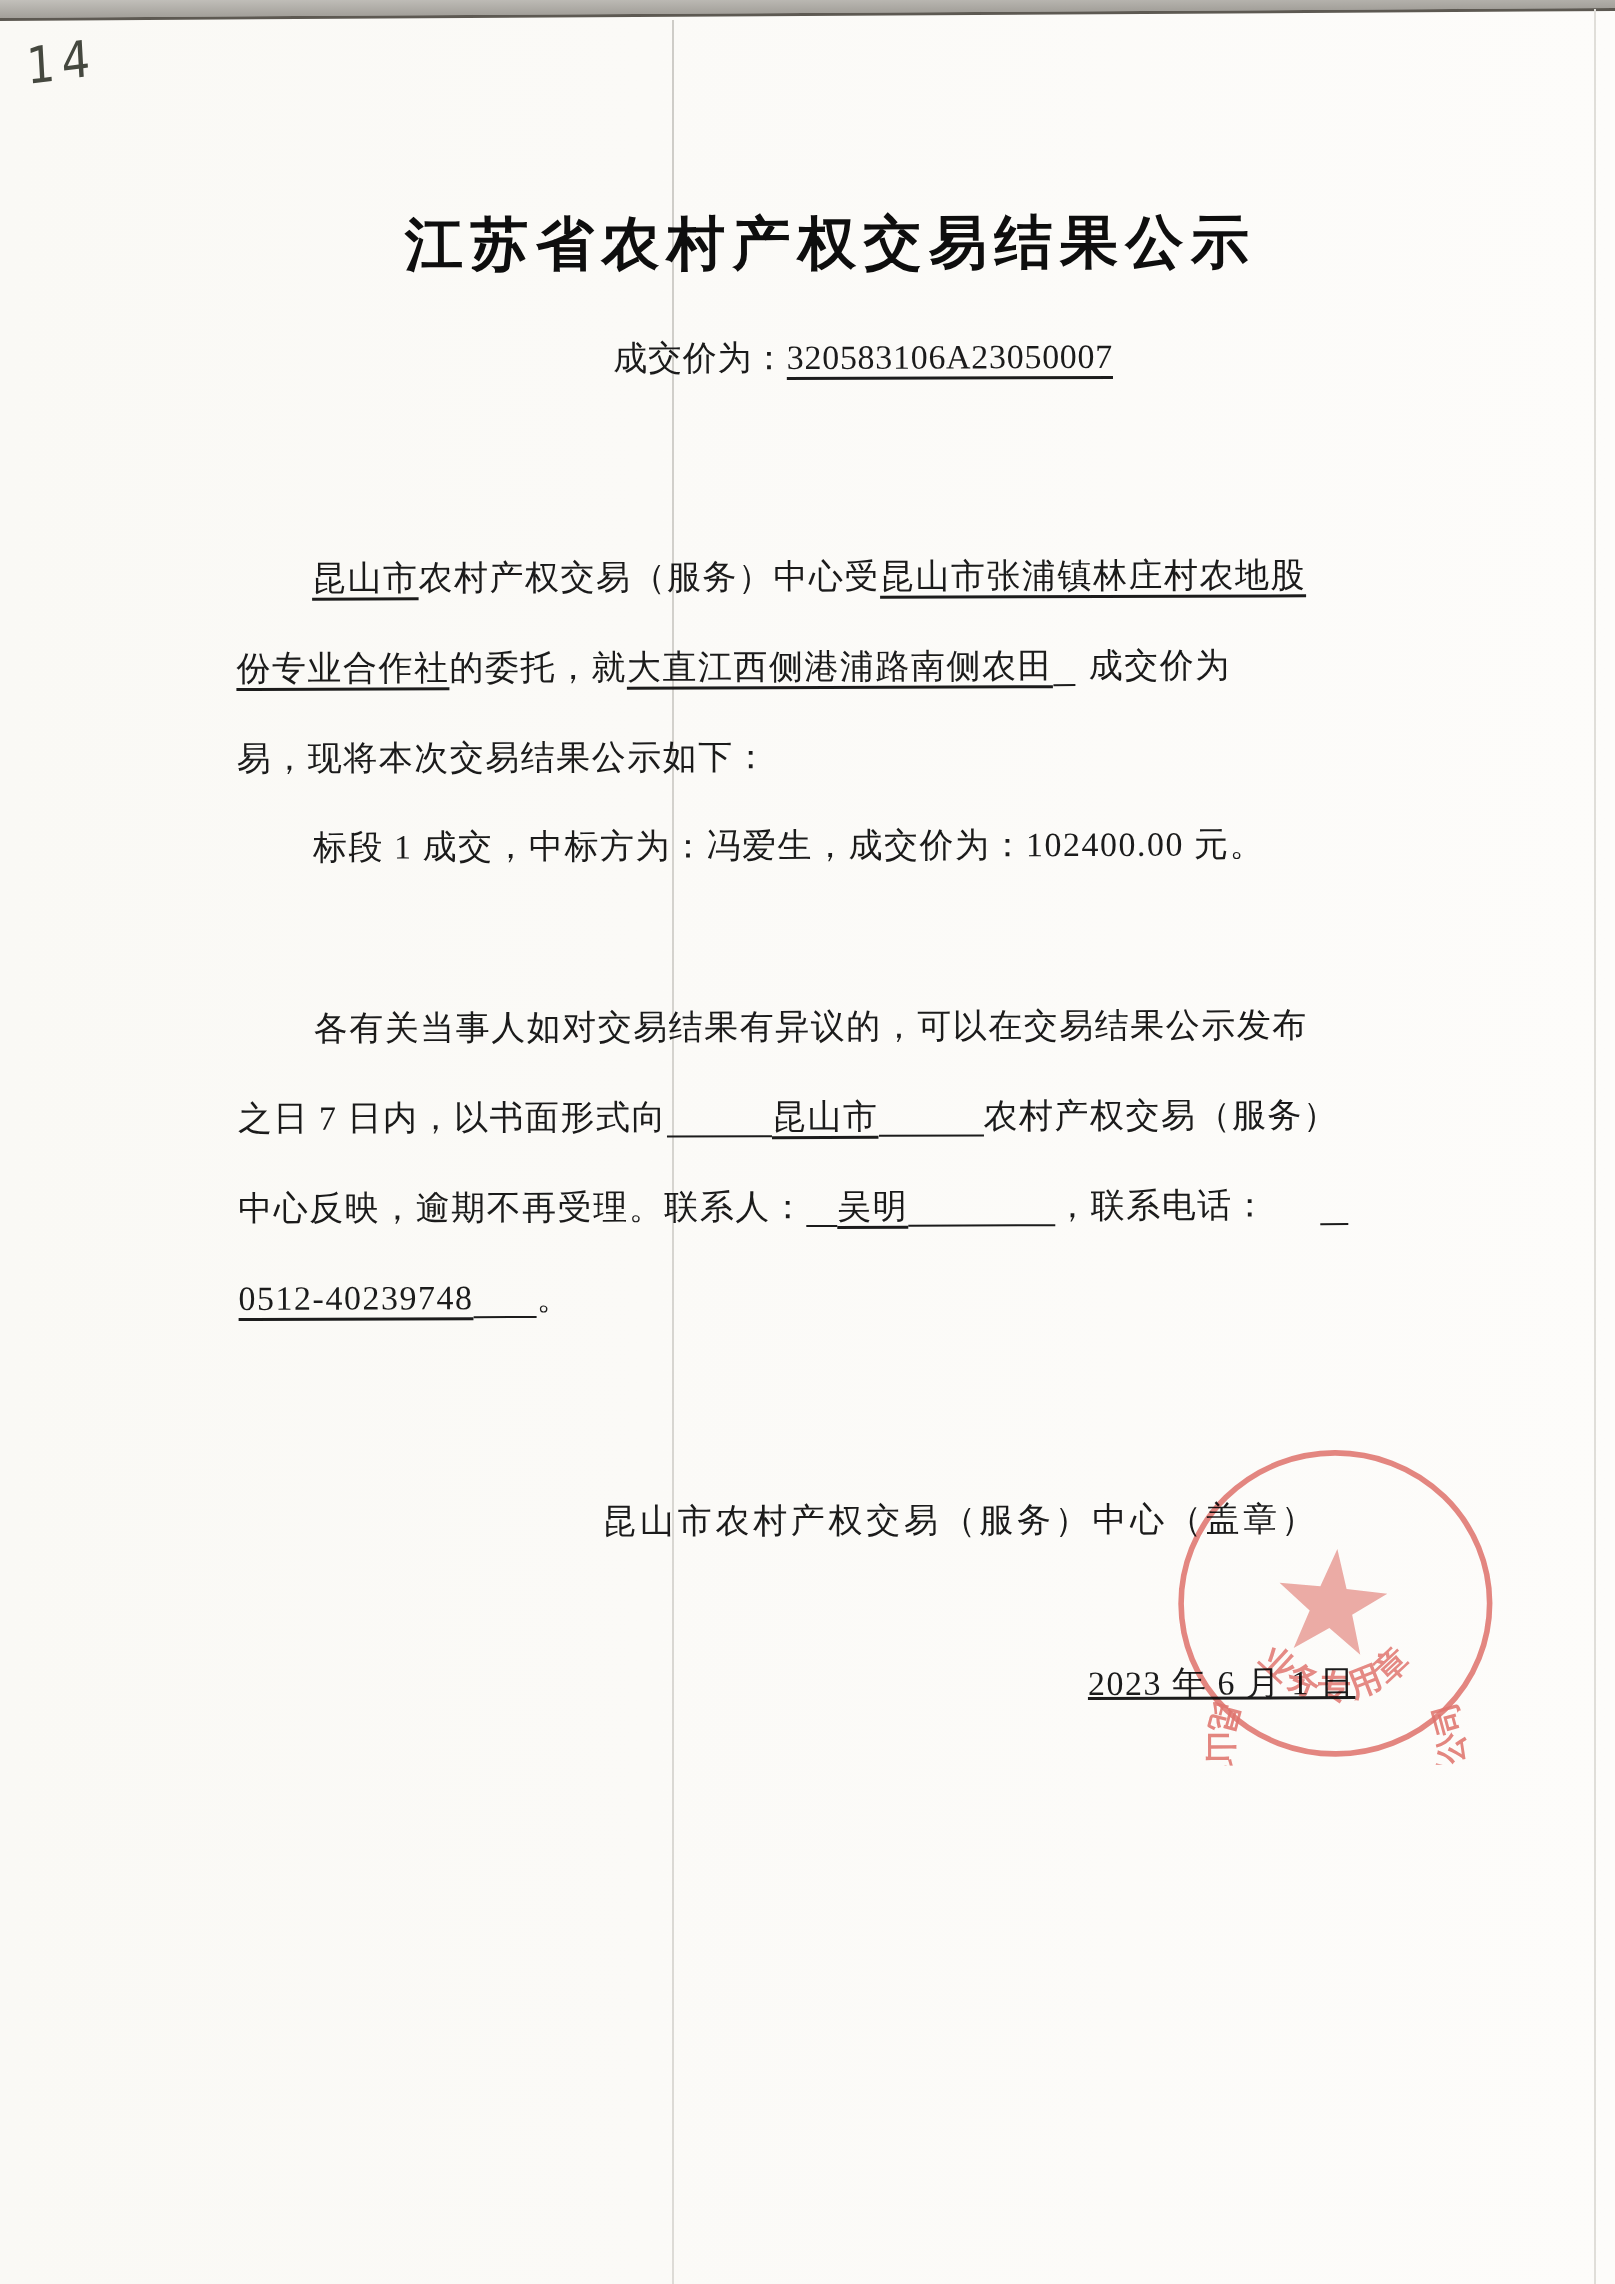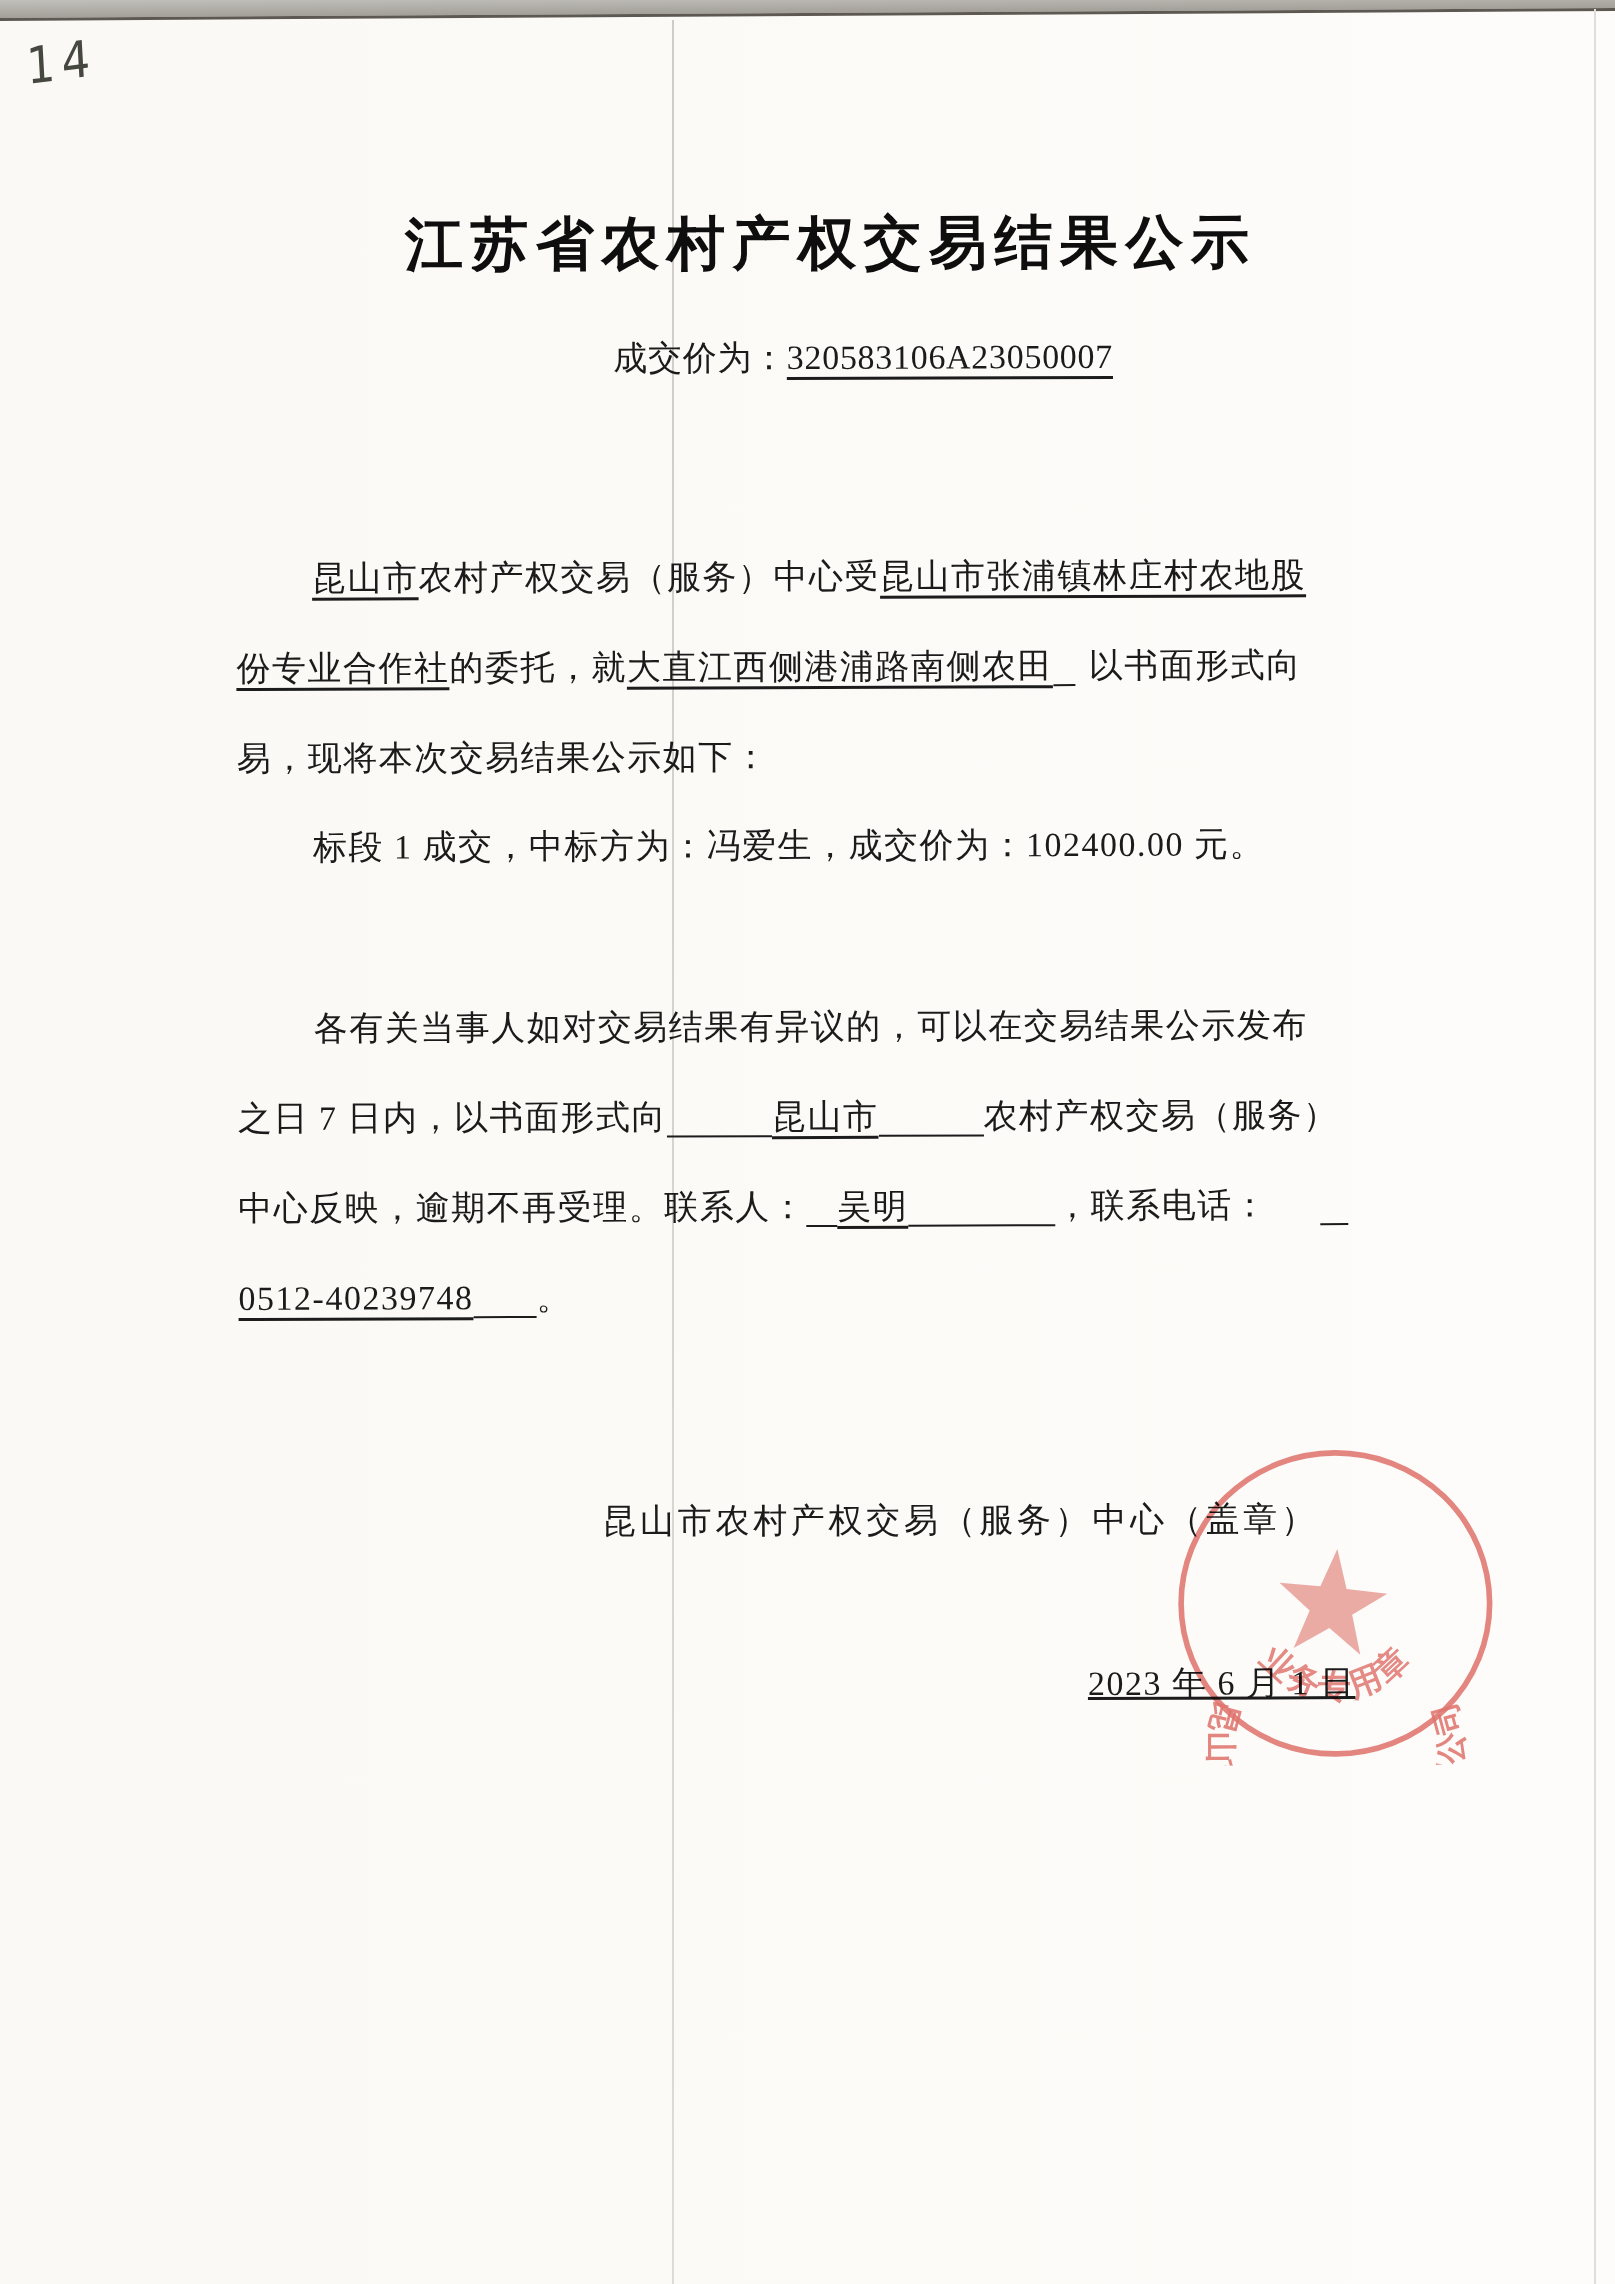--- a/index.html
+++ b/index.html
@@ -73,21 +73,21 @@
 
     <div class="project-line">
       <span>成交价为：</span><span class="u">320583106A23050007</span>
     </div>
 
     <div class="line ind" style="top:555px">
       <span class="u">昆山市</span><span>农村产权交易（服务）中心受</span><span class="u">昆山市张浦镇林庄村农地股</span>
     </div>
 
     <div class="line" style="top:645px">
-      <span class="u">份专业合作社</span><span>的委托，就</span><span class="u">大直江西侧港浦路南侧农田</span><span class="blank b30"></span><span class="gap18">以书面形式向</span>
+      <span class="u">份专业合作社</span><span>的委托，就</span><span class="u">大直江西侧港浦路南侧农田</span><span class="blank b30"></span><span class="gap18">成交价为</span>
     </div>
 
     <div class="line" style="top:735px">易，现将本次交易结果公示如下：</div>
 
     <div class="line ind" style="top:824px">标段 1 成交，中标方为：冯爱生，成交价为：102400.00 元。</div>
 
     <div class="line ind" style="top:1005px">各有关当事人如对交易结果有异议的，可以在交易结果公示发布</div>
 
     <div class="line" style="top:1095px">
       <span>之日 7 日内，以书面形式向</span><span class="blank b140"></span><span class="u">昆山市</span><span class="blank b140"></span><span>农村产权交易（服务）</span>

